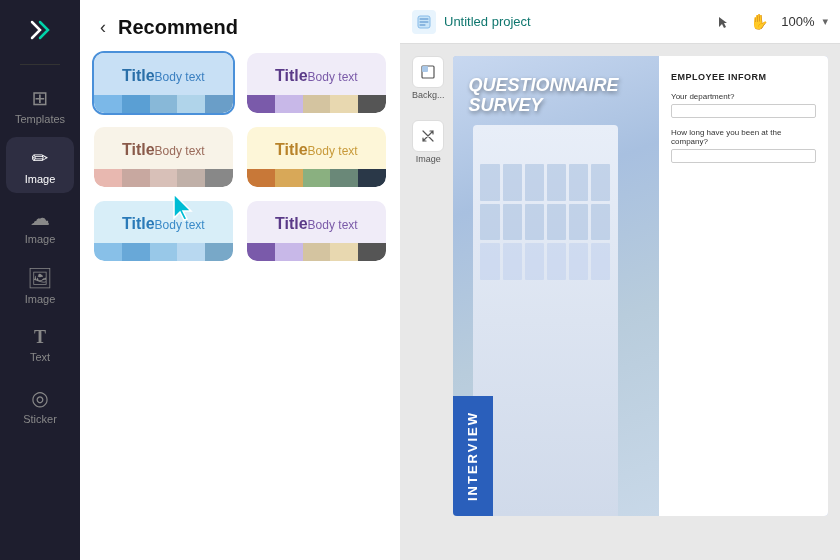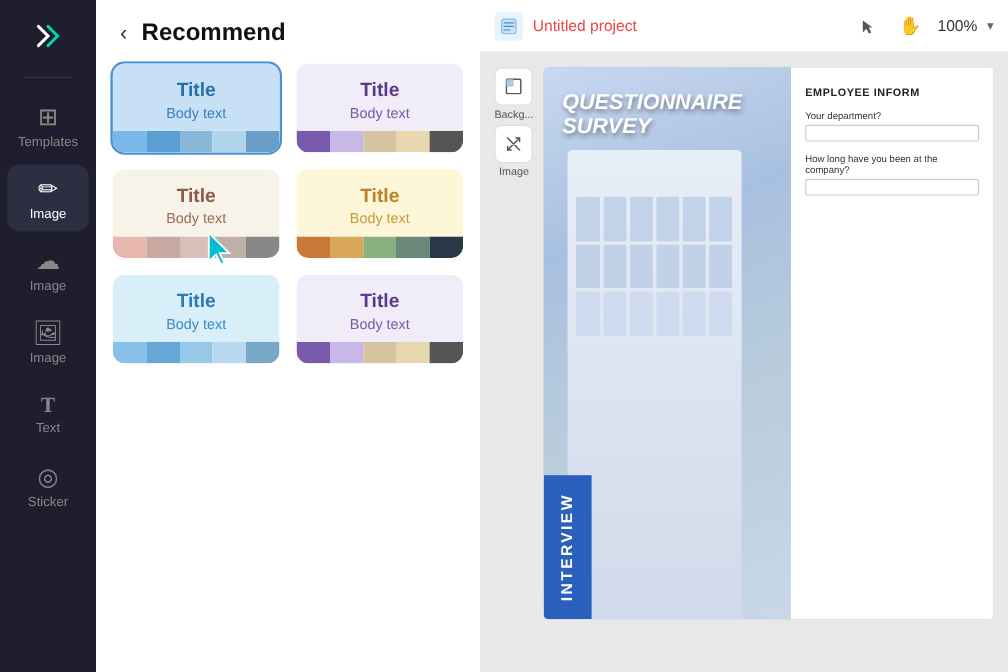--- a/index.html
+++ b/index.html
@@ -97,23 +97,23 @@
     }
     .template-card {
       border-radius: 12px;
       overflow: hidden;
       cursor: pointer;
       border: 2px solid transparent;
       transition: border-color 0.2s;
     }
     .template-card.selected { border-color: #4a90d9; }
     .card-top {
-      padding: 14px 12px 8px;
-      display: flex;
-      flex-direction: column;
+      padding: 14px 28px 8px;
+      display: flex;
+      flex-direction: row;
       align-items: center;
     }
     .card-title {
       font-size: 16px;
       font-weight: 700;
       margin-bottom: 2px;
     }
     .card-body {
       font-size: 12px;
     }
@@ -179,21 +179,21 @@
       height: 24px;
       border-radius: 4px;
       background: #e8f4fd;
       display: flex;
       align-items: center;
       justify-content: center;
       font-size: 13px;
     }
     .project-name {
       font-size: 13px;
-      color: #ef4444;
+      color: #0f766e;
       flex: 1;
     }
     .topbar-actions {
       display: flex;
       align-items: center;
       gap: 8px;
     }
     .topbar-icon-btn {
       width: 28px;
       height: 28px;
@@ -217,21 +217,21 @@
       flex: 1;
       display: flex;
       align-items: flex-start;
       justify-content: flex-start;
       padding: 12px;
       gap: 8px;
     }
     .canvas-tools-side {
       display: flex;
       flex-direction: column;
-      gap: 4px;
+      gap: 20px;
     }
     .canvas-tool-btn {
       width: 32px;
       height: 32px;
       background: #fff;
       border: 1px solid #ddd;
       border-radius: 6px;
       display: flex;
       align-items: center;
       justify-content: center;

